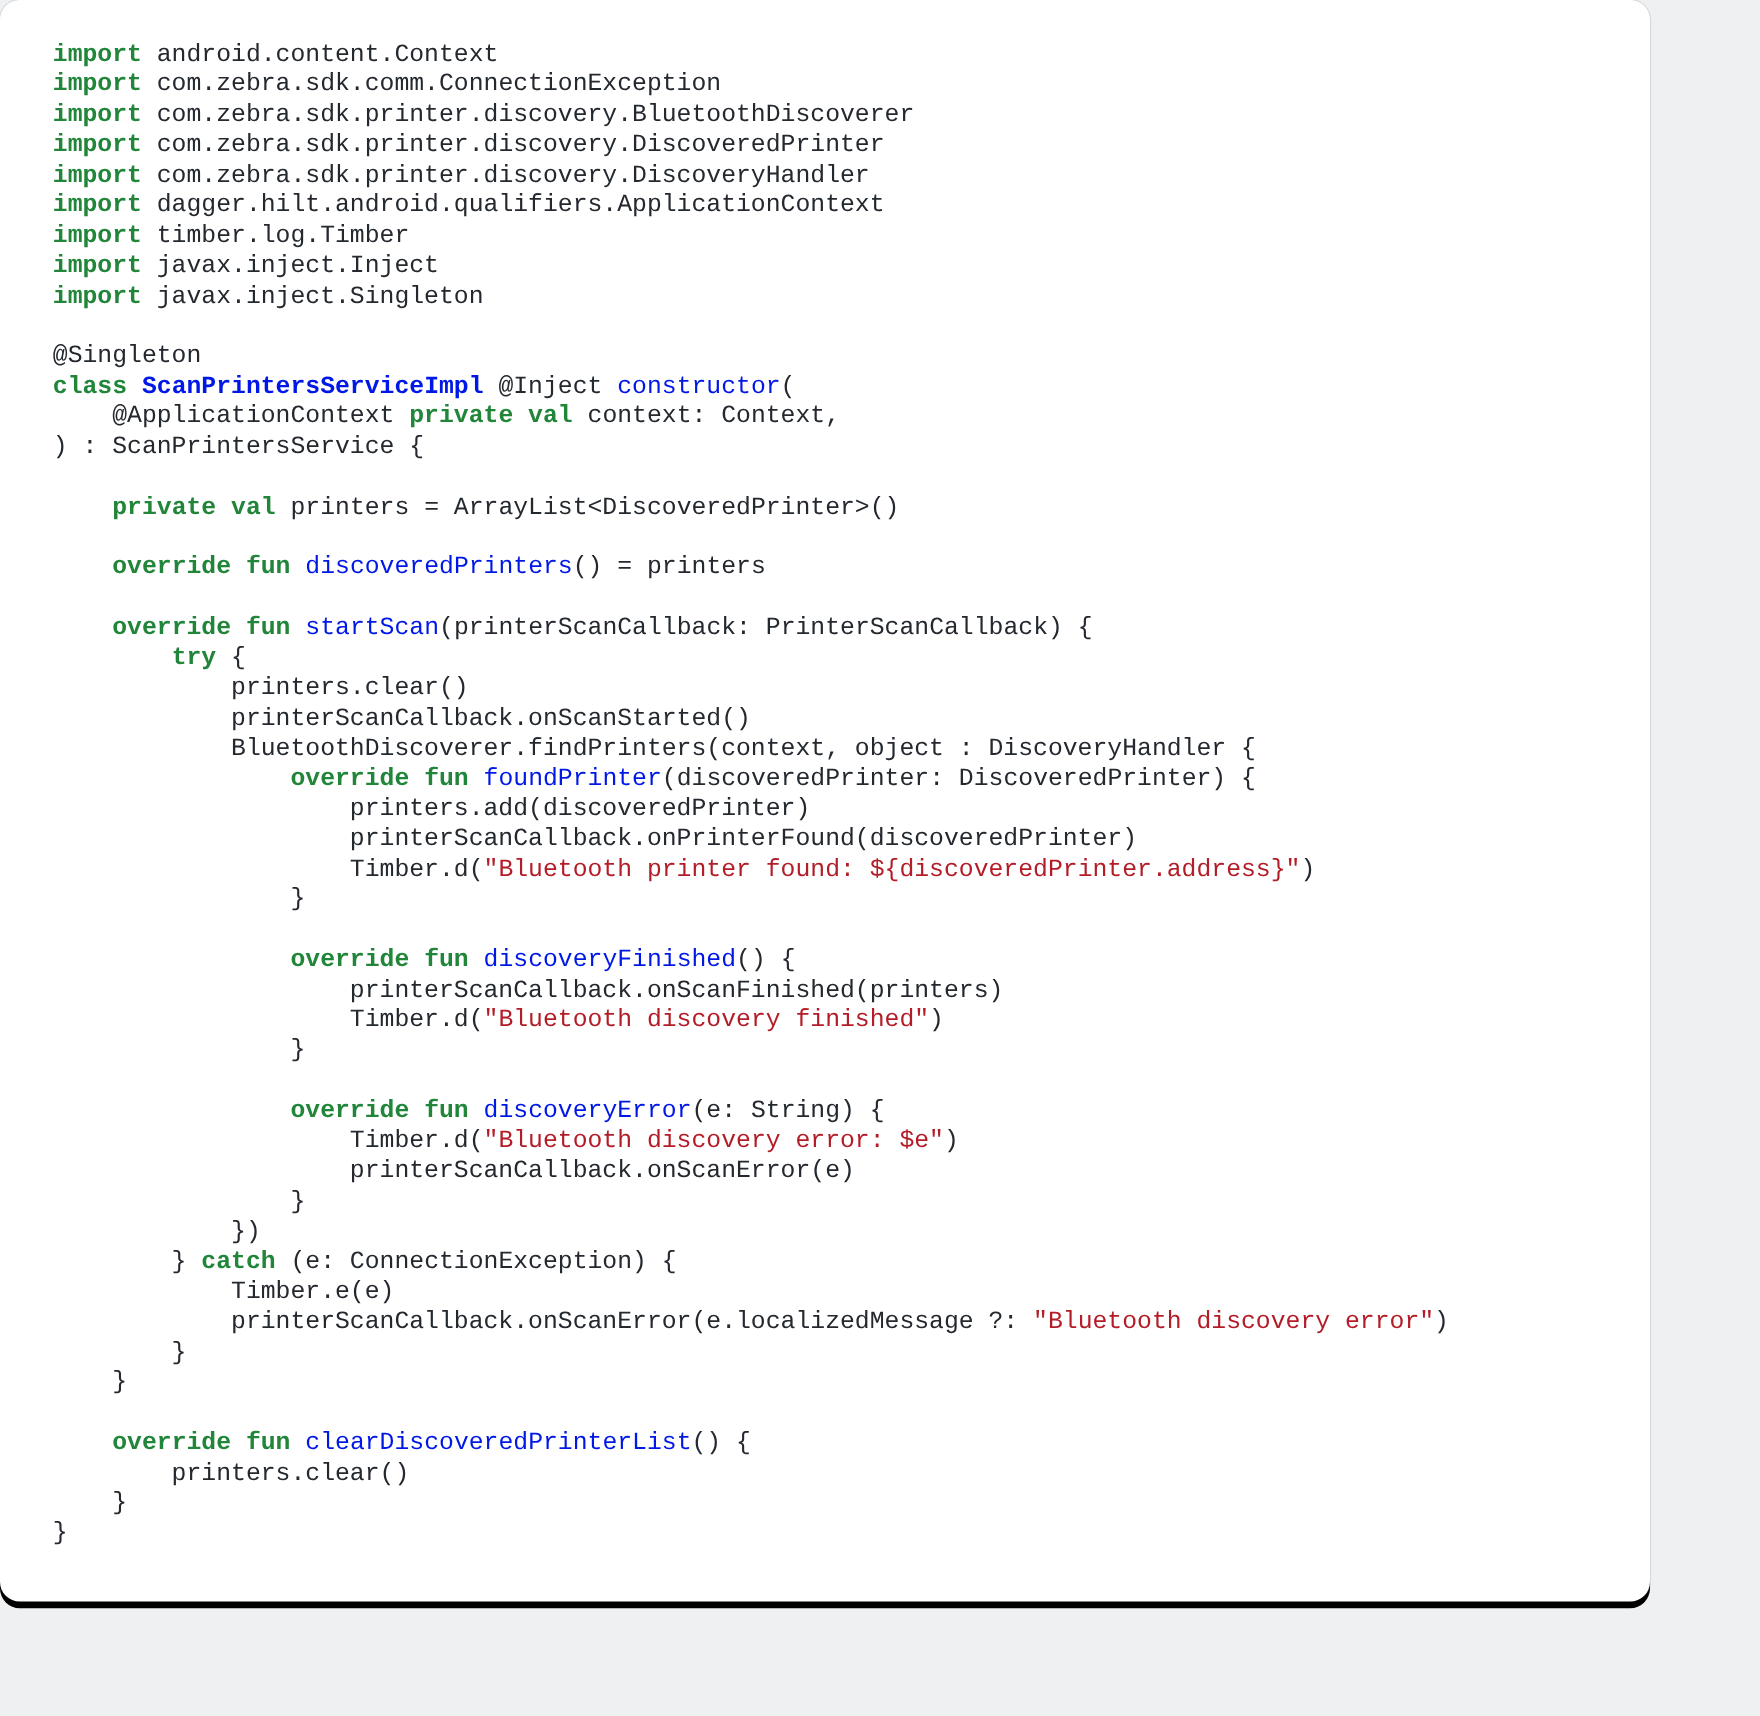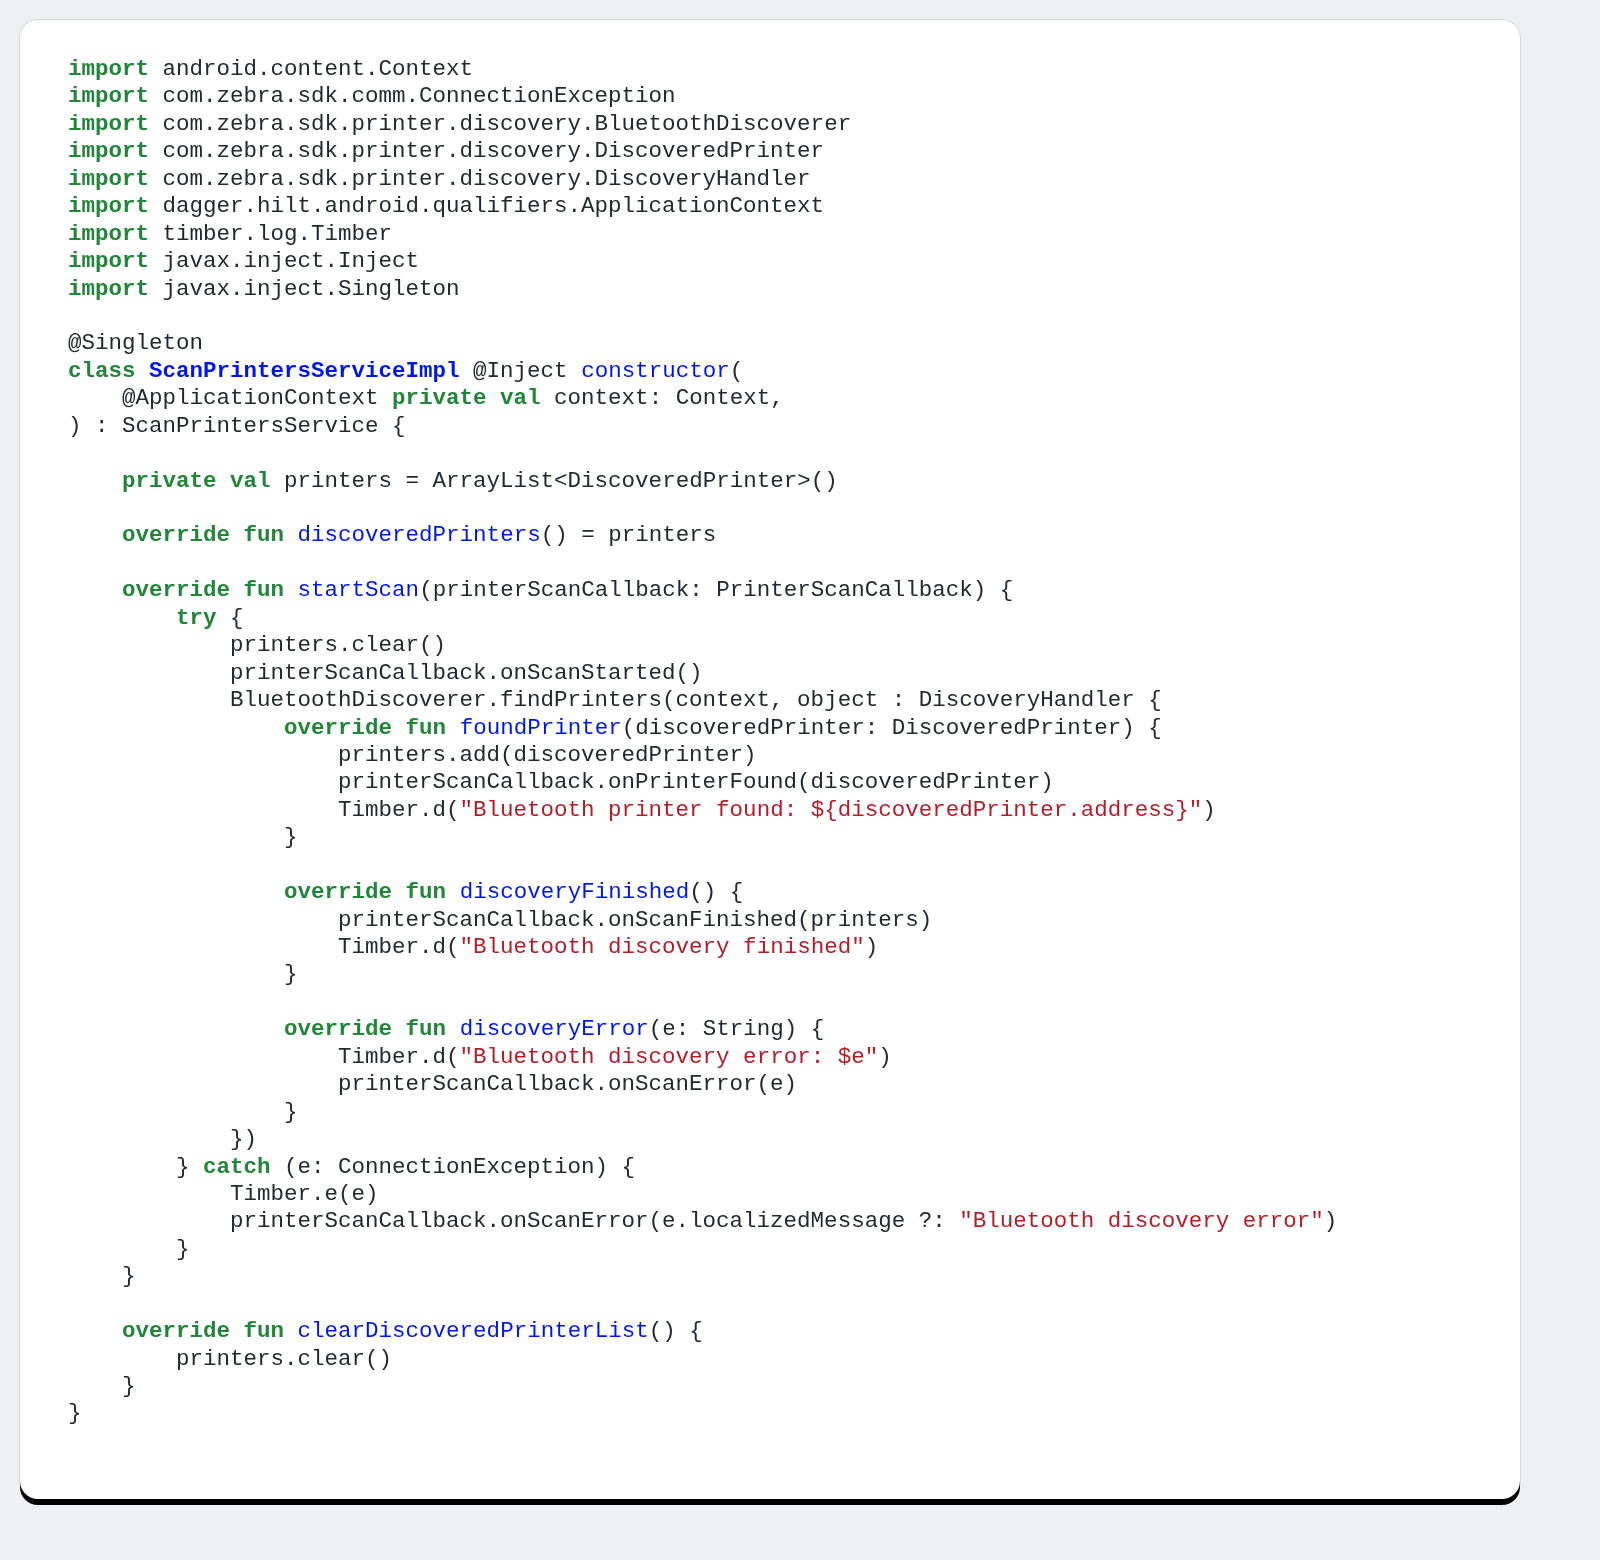--- a/index.html
+++ b/index.html
@@ -7,22 +7,21 @@
     padding: 0;
     background: #eef0f2;
     width: 1600px;
     height: 1560px;
     font-family: "SFMono-Regular", Consolas, "Liberation Mono", Menlo, monospace;
   }
   .card {
     background: #ffffff;
     border-radius: 18px;
     box-shadow: 0 6px 0 0 #000, 0 0 0 1px rgba(0,0,0,0.1);
-    margin: 20px;
-    padding: 36px 48px 71px 48px;
+    padding: 36px 48px 48px 48px;
     width: 1500px;
     box-sizing: border-box;
   }
   pre {
     margin: 0;
     white-space: pre;
     font-family: inherit;
     font-size: 22.5px;
     line-height: 1.22;
     color: #24292f;

